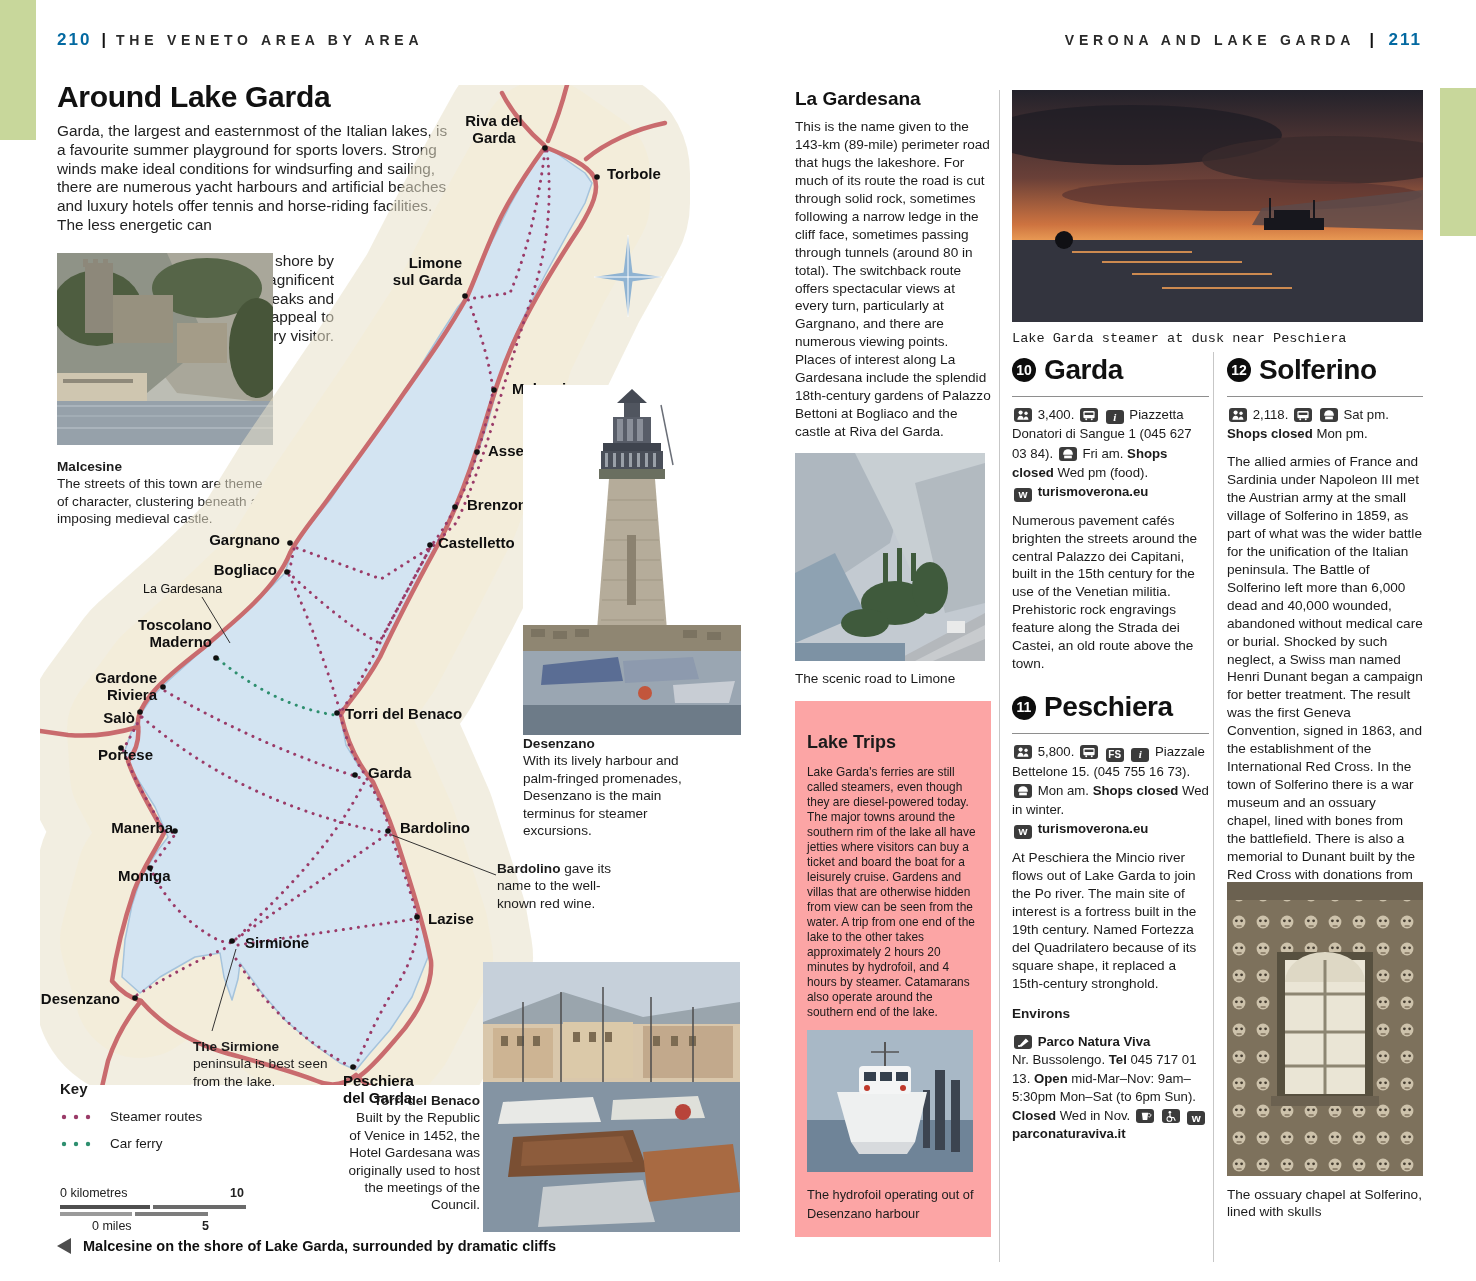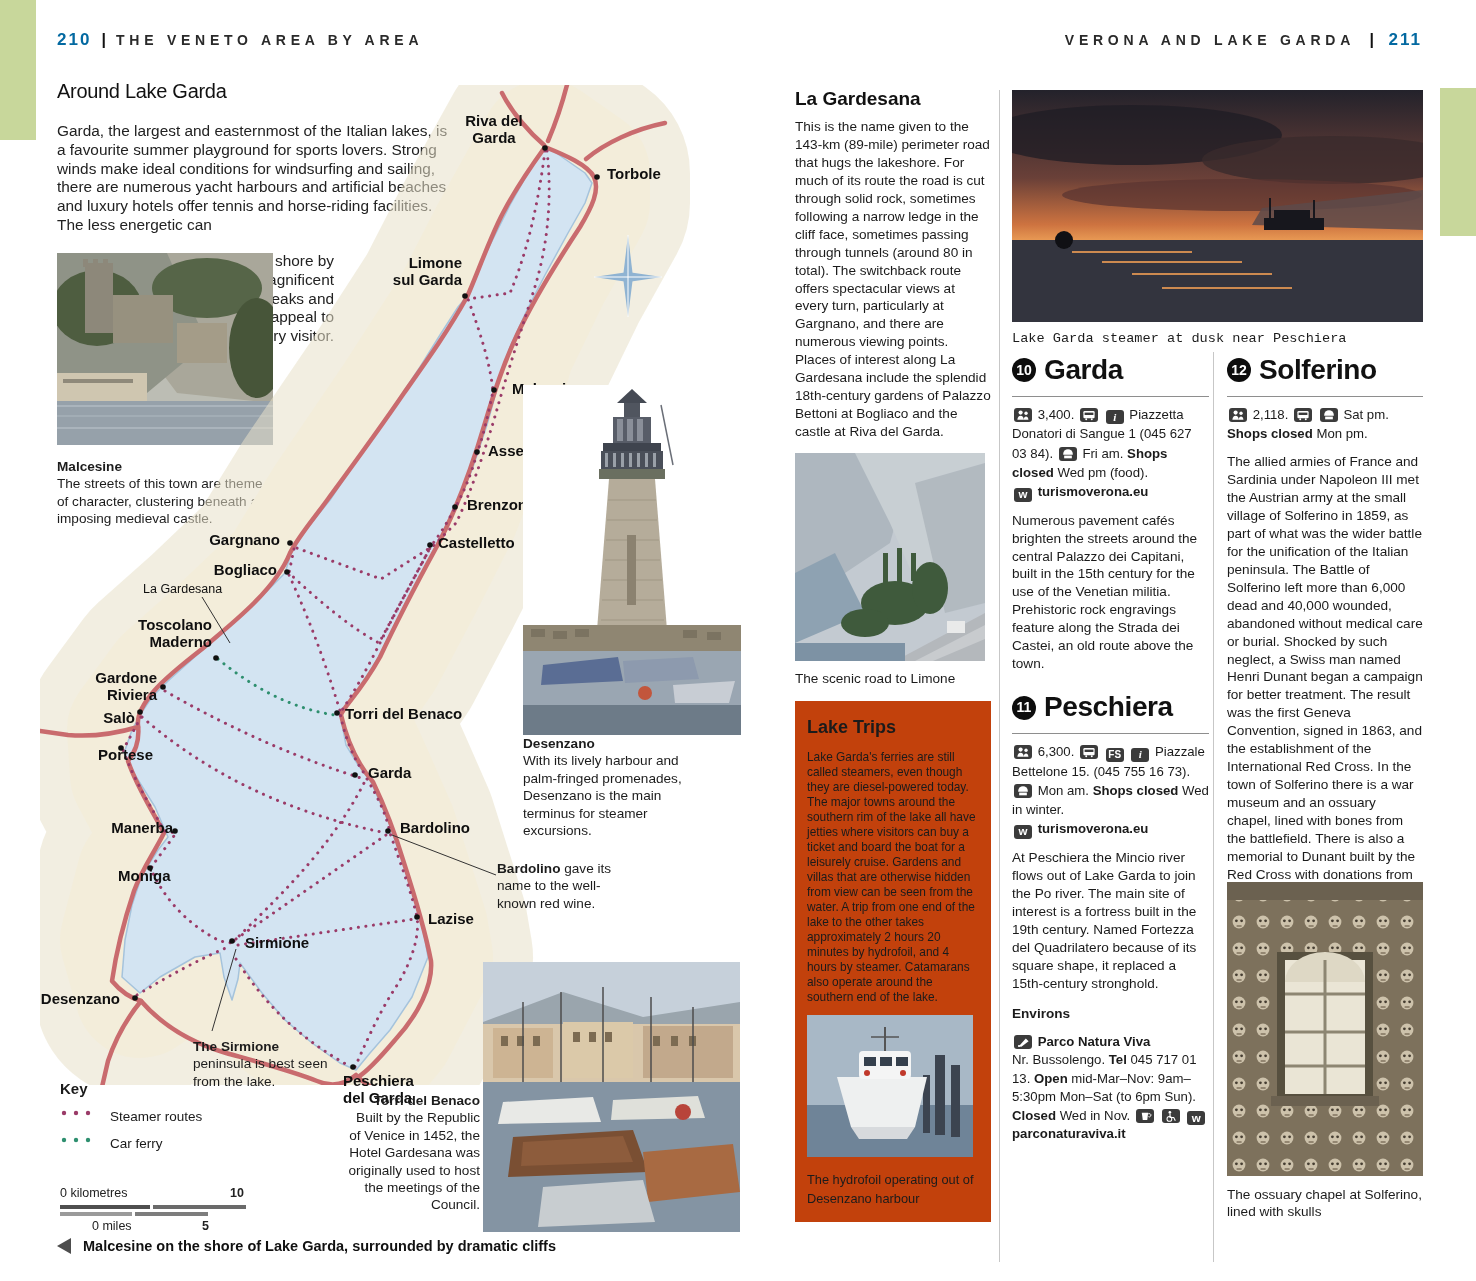--- a/index.html
+++ b/index.html
@@ -5,34 +5,34 @@
   html,body{margin:0;padding:0;}
   body{width:1476px;height:1281px;position:relative;background:#fff;
        font-family:"Liberation Sans",sans-serif;color:#1a1a1a;overflow:hidden;}
   .abs{position:absolute;}
   
   .runhead{font-size:14px;font-weight:bold;letter-spacing:.34em;color:#2a2a2a;}
   .pageno{font-size:17px;font-weight:bold;letter-spacing:.12em;color:#0369a1;}
   .hsep{font-weight:bold;padding:0 10px;color:#111;}
   .greenbar{background:#c8d79b;}
   
-  .title{font-size:20px;font-weight:normal;letter-spacing:-.3px;color:#111;}
+  .title{font-size:30px;font-weight:bold;letter-spacing:-.3px;color:#111;}
   .intro{font-size:15.4px;line-height:1.22;color:#222;}
   .cap{font-size:13.6px;line-height:1.28;color:#1c1c1c;}
   .cap .t{font-weight:bold;}
   .photo{position:absolute;overflow:hidden;}
   
   .ml{position:absolute;font-size:15px;font-weight:bold;line-height:1.12;color:#0f0f0f;white-space:nowrap;}
   .ml.r{text-align:right;white-space:normal;}
   .ml.c{text-align:center;white-space:normal;}
   .ml.small{font-weight:normal;font-size:12.5px;}
   .ml span{display:block;}
   
   .keytitle{font-size:15px;font-weight:bold;}
-  .keyrow{display:flex;gap:14px;margin-top:12px;font-size:13.5px;}
+  .keyrow{display:flex;align-items:center;gap:14px;margin-top:12px;font-size:13.5px;}
   .scale{font-size:12.5px;color:#222;}
   .bar{height:4px;position:relative;margin:3px 0;}
   .seg{position:absolute;top:0;height:4px;}
   .bottomcap{display:flex;align-items:center;gap:12px;font-size:14.5px;font-weight:600;color:#111;}
   .tri{width:0;height:0;border-top:8px solid transparent;border-bottom:8px solid transparent;border-right:14px solid #4d4d4d;}
   
   .col{position:absolute;font-size:13.6px;line-height:1.32;color:#1b1b1b;}
   .secheading{font-size:19px;font-weight:bold;margin:0 0 7px 0;color:#111;}
   .colp{margin:0;}
   .vrule{position:absolute;width:1px;background:#c7c7c7;}
@@ -44,21 +44,21 @@
   .info{margin:0 0 10px 0;font-size:13.2px;line-height:1.45;}
   .ebody{margin:0;}
   .envhead{font-weight:bold;margin:12px 0 2px 0;}
   .listing{margin:10px 0 0 0;font-size:13.2px;line-height:1.4;}
   .ic{display:inline-flex;align-items:center;justify-content:center;width:18px;height:14px;
       background:#3b3b3b;border-radius:3px;vertical-align:-2px;margin:0 2px;color:#fff;overflow:hidden;flex:none;}
   .ic svg{display:block;}
   .ic .lt{font-size:10px;font-weight:bold;line-height:1;}
   .ic .lt.it{font-family:"Liberation Serif",serif;font-style:italic;font-size:11px;}
   .ic .lt.w{font-size:11.5px;text-transform:lowercase;}
-  .graybox{background:#c2410c;padding:13px 12px 14px 12px;margin-top:14px;}
+  .graybox{background:#fca5a5;padding:28px 12px 14px 12px;margin-top:14px;}
   .boxtitle{font-size:18px;font-weight:bold;margin:2px 0 10px 0;}
   .boxbody{font-size:11.9px;line-height:1.26;margin:0;}
   .boxcap{font-size:12.8px;line-height:1.5;margin-top:8px;color:#1c1c1c;}
 </style>
 </head>
 <body>
 
 <div class="abs greenbar" style="left:0;top:88;width:36px;height:140px;"></div>
 
 <div class="abs" style="left:57px;top:30px;display:flex;align-items:baseline;">
@@ -519,21 +519,21 @@
     </div>
     <p class="info">
       <span class="ic">
           <svg width="16" height="12" viewBox="0 0 20 14">
             <circle cx="7" cy="4" r="2.6" fill="#fff"></circle>
             <circle cx="13.8" cy="4.8" r="2.1" fill="#fff"></circle>
             <path d="M3 13c0-3.2 1.9-5.2 4-5.2s4 2 4 5.2z" fill="#fff"></path>
             <path d="M10.8 13c.2-2.6 1.5-4.1 3-4.1s2.8 1.5 3 4.1z" fill="#fff"></path>
           </svg>
         </span>
-      <span>6,300.</span>
+      <span>5,800.</span>
       <span class="ic">
           <svg width="16" height="12" viewBox="0 0 20 14">
             <rect x="3" y="2" width="14" height="9" rx="1.5" fill="#fff"></rect>
             <rect x="4.5" y="4" width="11" height="3" fill="#3b3b3b"></rect>
             <circle cx="6.5" cy="12.3" r="1.2" fill="#fff"></circle>
             <circle cx="13.5" cy="12.3" r="1.2" fill="#fff"></circle>
           </svg>
         </span>
       <span class="ic">
           <span class="lt">FS</span>

